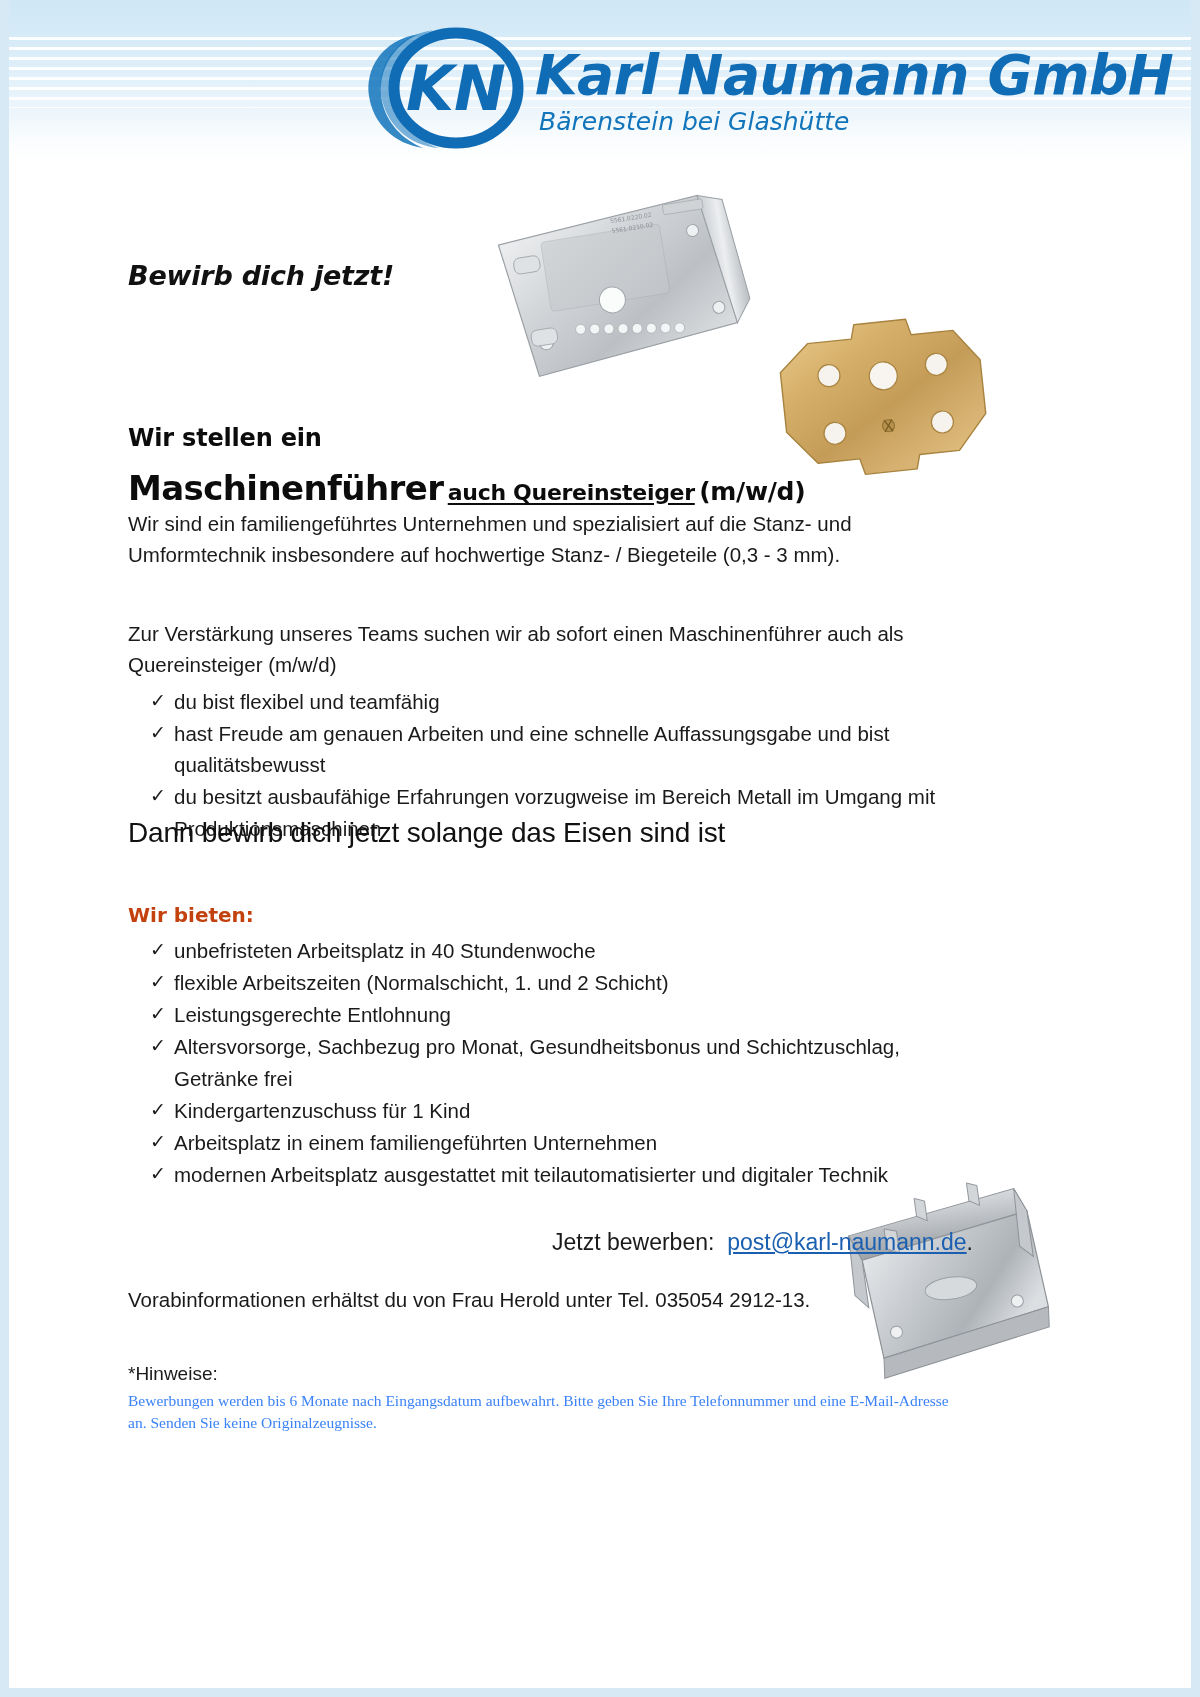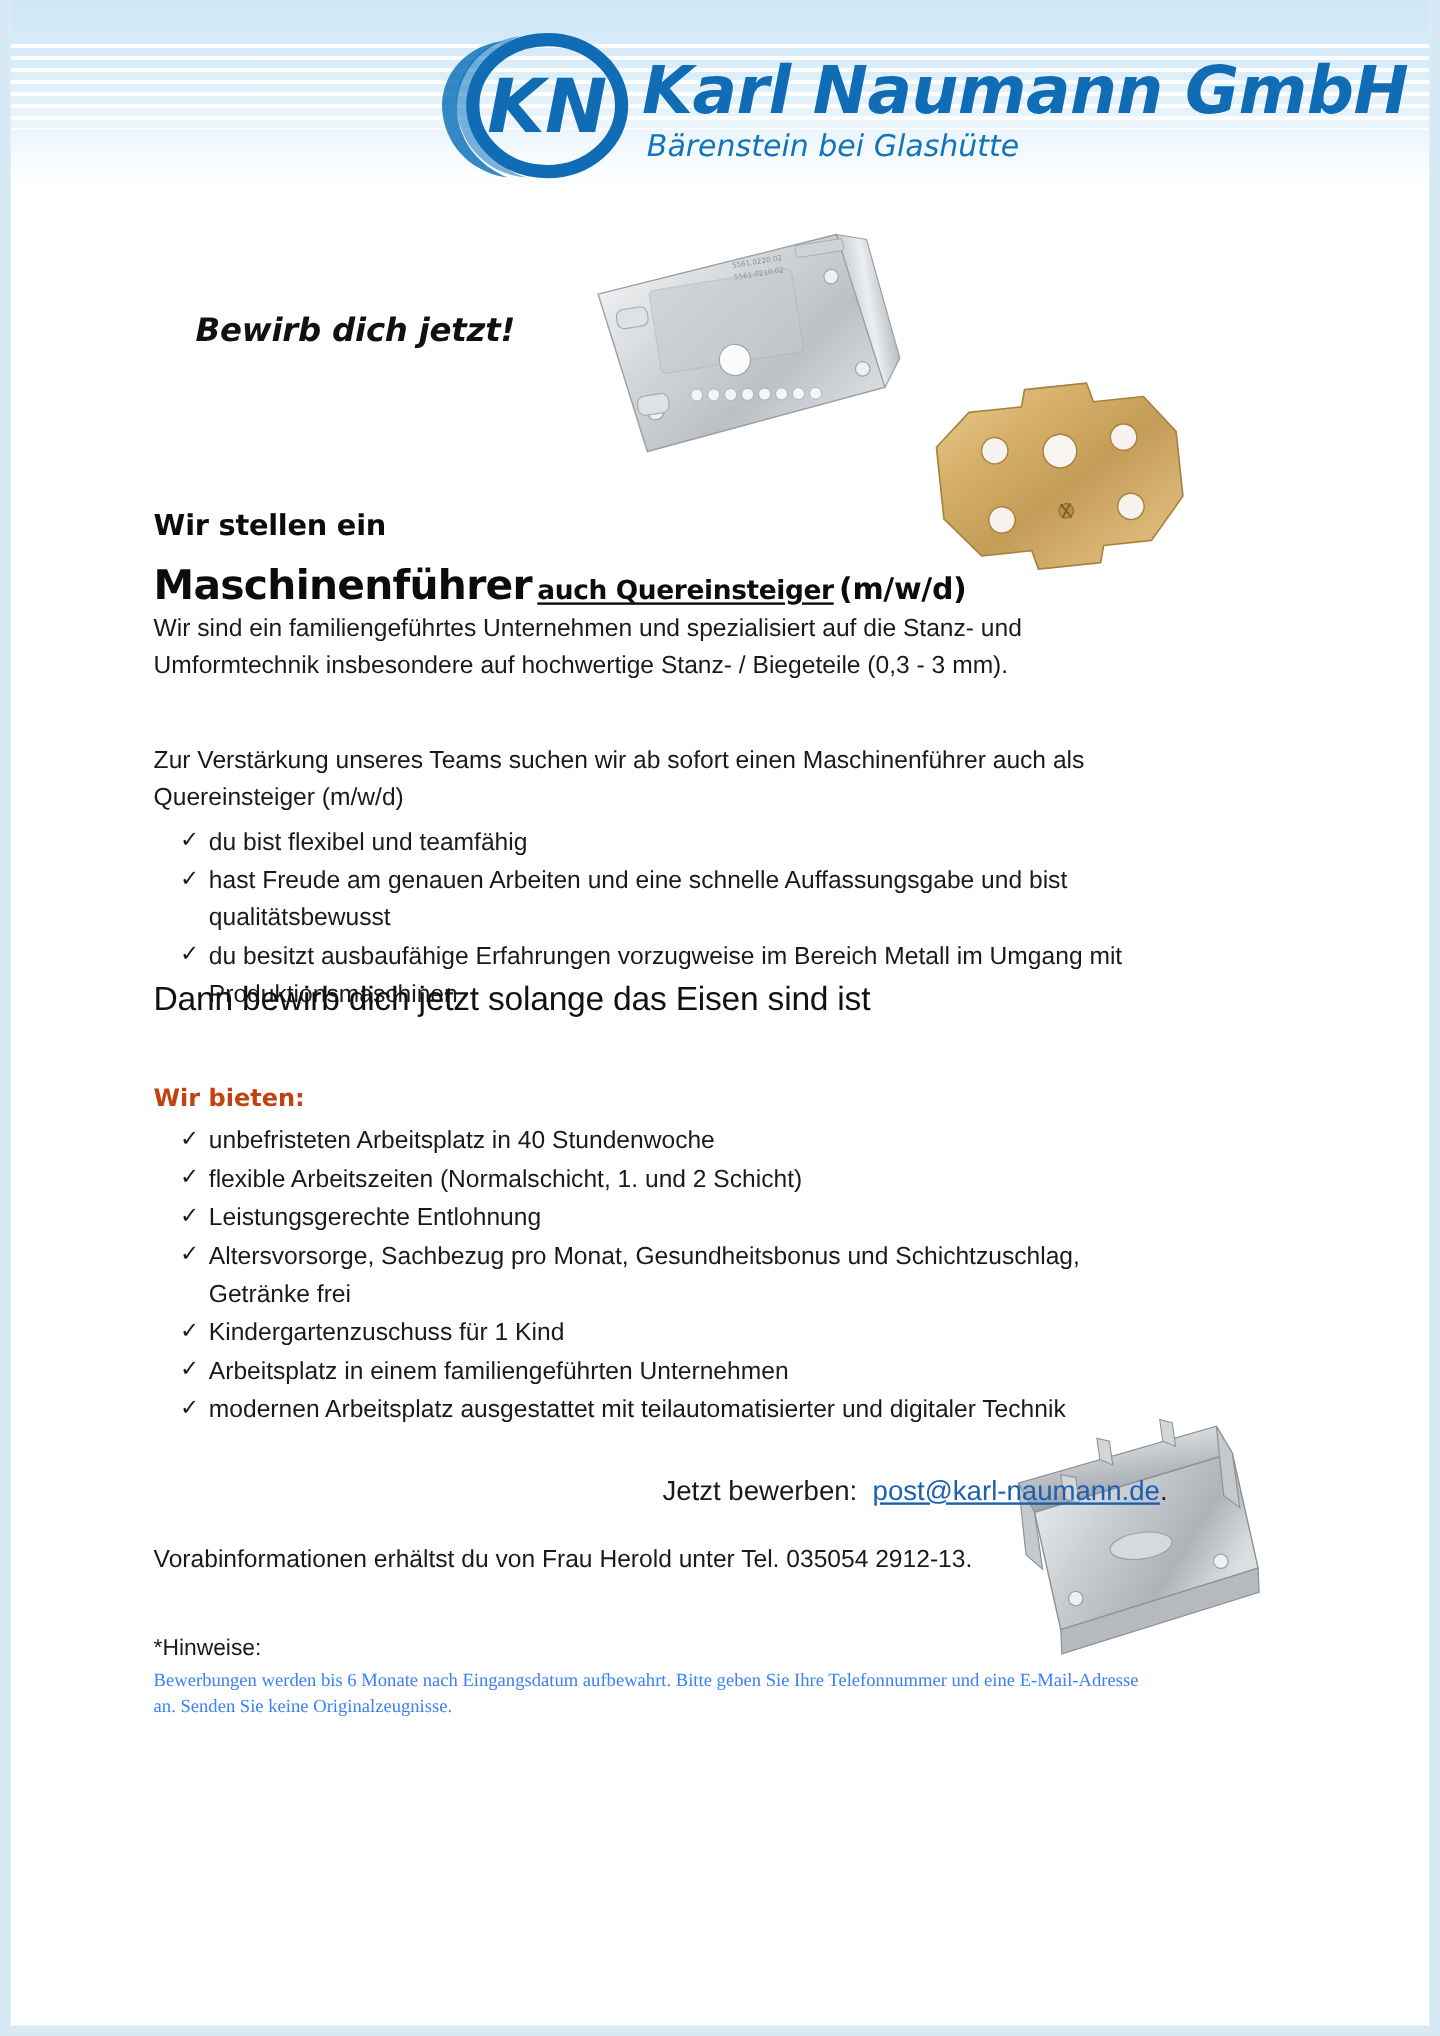--- a/index.html
+++ b/index.html
@@ -109,21 +109,20 @@
   .bewirb {
     position: absolute;
     left: 119px;
     top: 82px;
     font-family: "DejaVu Sans", sans-serif;
     font-size: 27px;
     font-weight: bold;
     font-style: italic;
     color: #111111;
     letter-spacing: -0.2px;
-    margin-left: 35px;
   }
 
   .block {
     position: absolute;
     left: 119px;
     width: 845px;
   }
 
   .h-wir-stellen {
     top: 246px;

